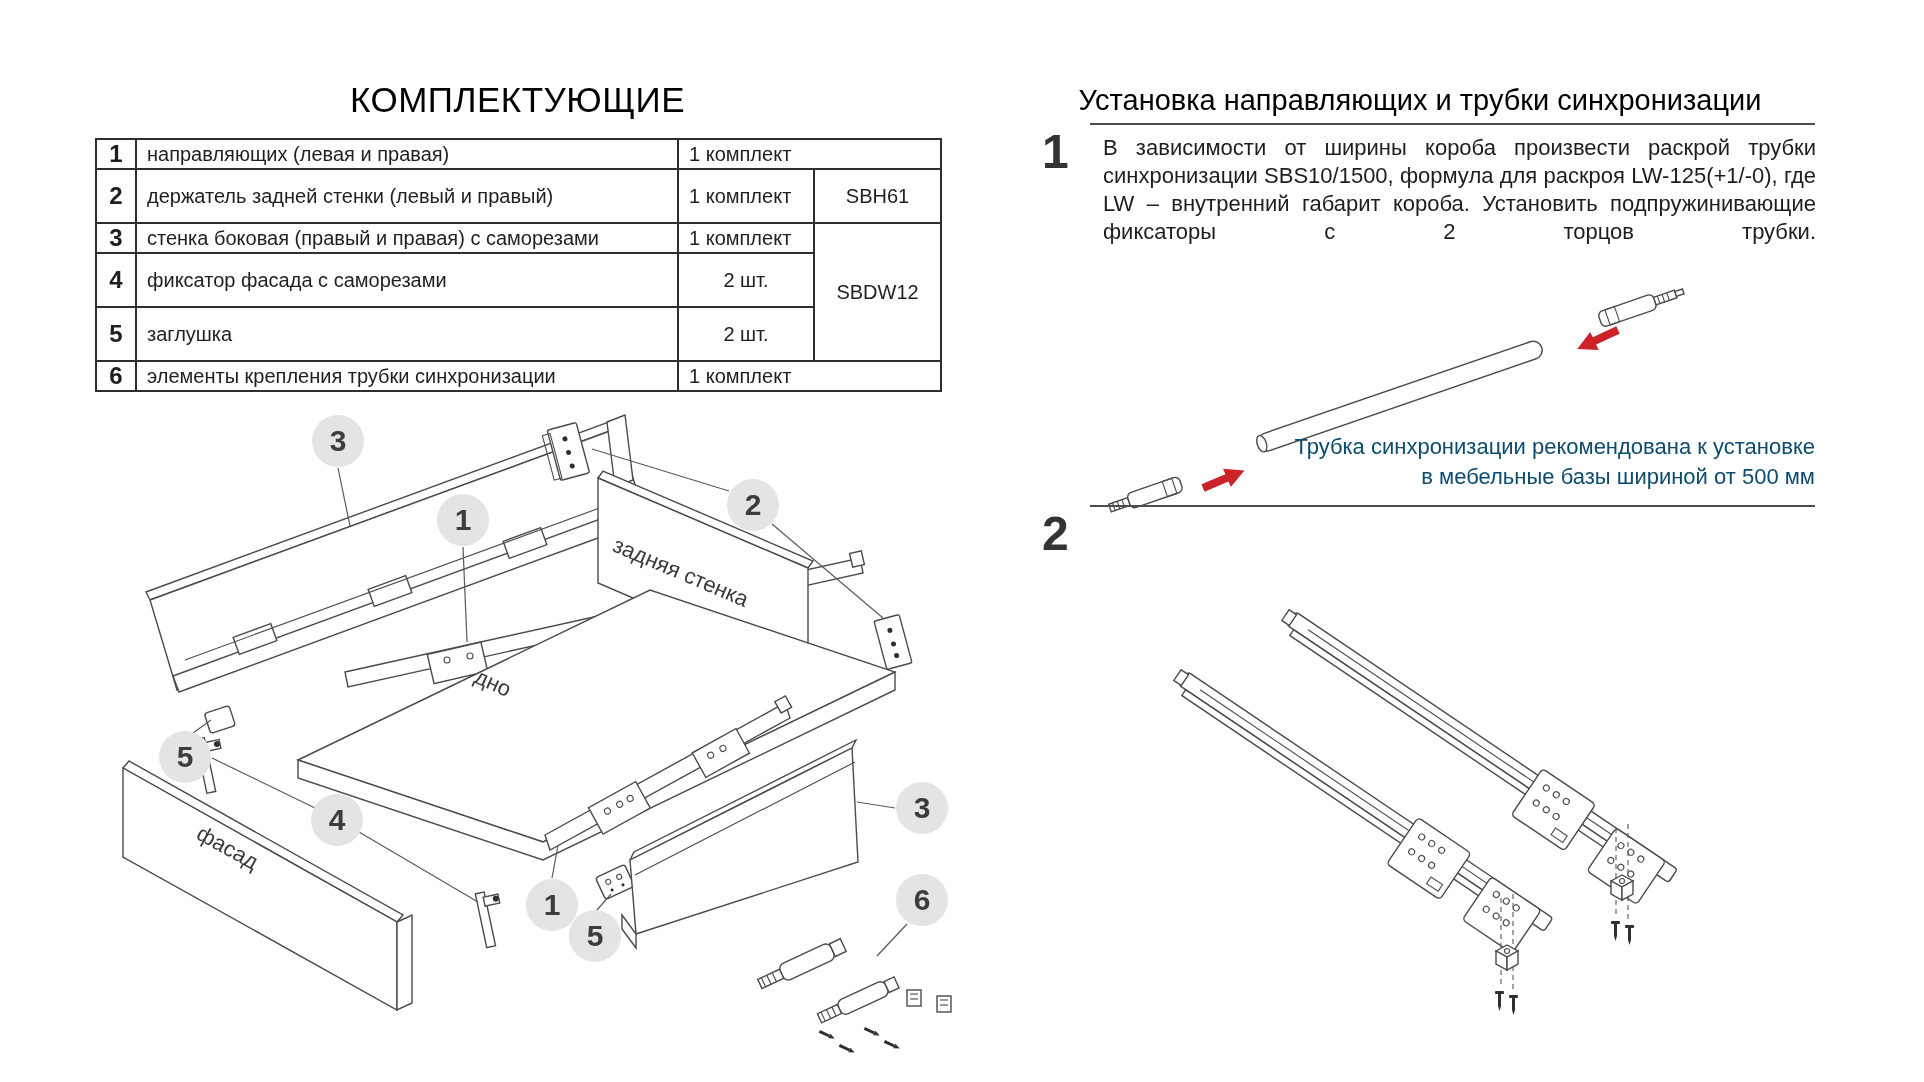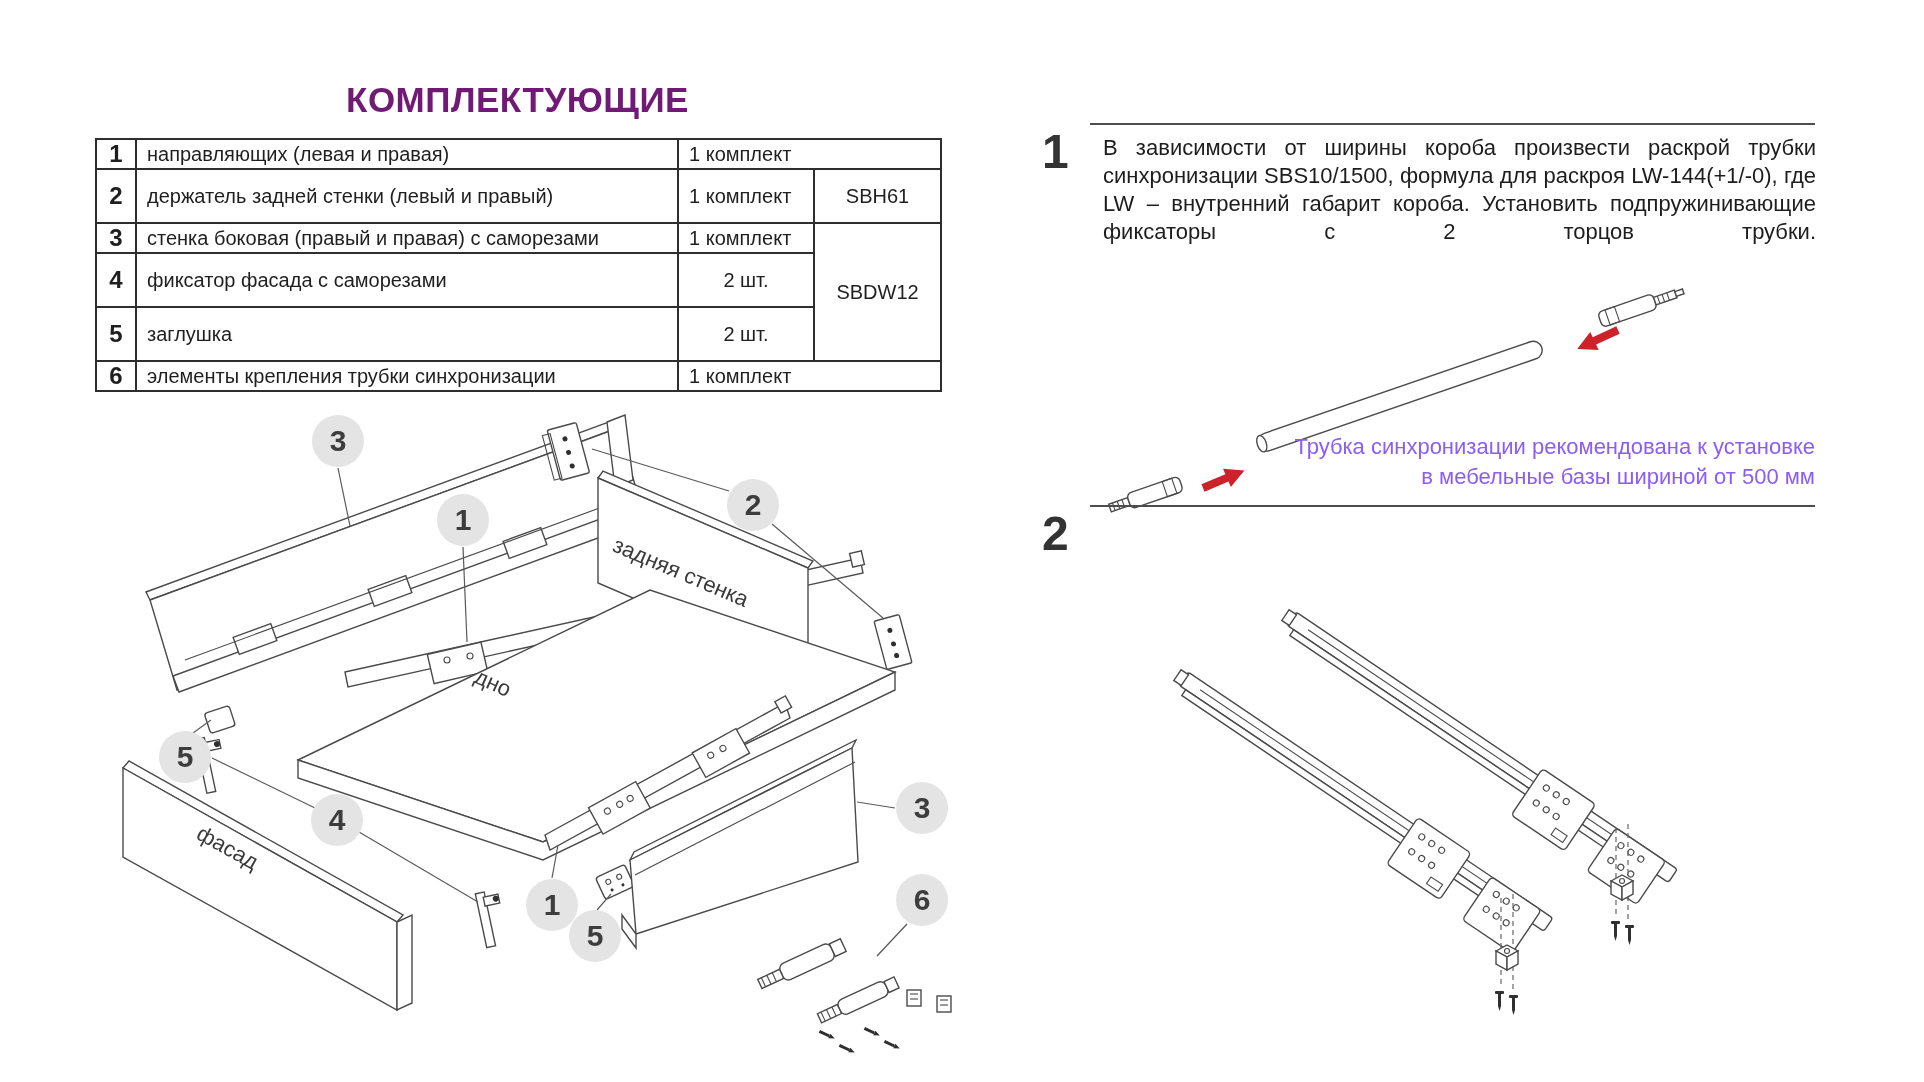--- a/index.html
+++ b/index.html
@@ -1,32 +1,32 @@
 <!DOCTYPE html>
 <html><head>
 <meta charset="utf-8">
 <style>
   html,body{margin:0;padding:0;background:#ffffff;}
   #page{position:relative;width:1924px;height:1082px;background:#ffffff;overflow:hidden;
         font-family:"Liberation Sans","DejaVu Sans",sans-serif;color:#222;}
   .abs{position:absolute;}
-  .title{font-weight:bold;text-align:center;color:#701a75;letter-spacing:.5px;}
+  .title{font-weight:normal;text-align:center;color:#000000;letter-spacing:.5px;}
   #left-title{left:95px;top:80px;width:845px;font-size:35px;}
   #right-title{left:1015px;top:84px;width:810px;font-size:29px;letter-spacing:0;}
   table.parts{border-collapse:collapse;table-layout:fixed;width:845px;}
   table.parts td{border:2px solid #2e2e2e;height:28px;font-size:20px;color:#1f1f1f;
                  padding:0 0 0 10px;overflow:hidden;white-space:nowrap;}
   table.parts td.num{font-weight:bold;font-size:24px;text-align:center;padding:0;}
   table.parts td.qty-l{}
   table.parts td.ctr{text-align:center;padding:12px;}
   .rule{height:2px;background:#4d4d4d;}
   .stepnum{font-size:48px;font-weight:bold;color:#333;line-height:1;}
   .steptext{font-size:22px;line-height:28px;color:#1d1d1d;text-align:justify;}
   .jlast{text-align-last:justify;}
-  .caption{font-size:22px;line-height:30px;color:#8b5cf6;text-align:right;}
+  .caption{font-size:22px;line-height:30px;color:#0c4a6e;text-align:right;}
   svg text{font-family:"Liberation Sans","DejaVu Sans",sans-serif;}
   .ln{stroke:#4a4a4a;stroke-width:1.4;fill:#ffffff;}
   .ln2{stroke:#4a4a4a;stroke-width:1.1;fill:none;}
   .leader{stroke:#5a5a5a;stroke-width:1.2;fill:none;}
   .callout-circle{fill:#e4e4e4;}
   .callout-num{font-size:30px;font-weight:bold;fill:#3d3d3d;text-anchor:middle;}
   .plabel{font-size:22px;fill:#3a3a3a;}
   .dash{stroke:#666;stroke-width:1.2;stroke-dasharray:5 4;fill:none;}
   .dark{fill:#2f2f2f;stroke:none;}
 </style>
@@ -270,25 +270,26 @@
     <g>
         <circle class="callout-circle" cx="827" cy="478" r="26"></circle>
         <text class="callout-num" x="827" y="488">3</text>
       </g>
     <g>
         <circle class="callout-circle" cx="827" cy="570" r="26"></circle>
         <text class="callout-num" x="827" y="580">6</text>
       </g>
   </svg>
 
+  <div class="abs title" id="right-title">Установка направляющих и трубки синхронизации</div>
 
   <div class="abs rule" style="left:1090px;top:123px;width:725px;"></div>
 
   <div class="abs stepnum" style="left:1042px;top:128px;">1</div>
-  <div class="abs steptext jlast" style="left:1103px;top:134px;width:713px;">В зависимости от ширины короба произвести раскрой трубки синхронизации SBS10/1500, формула для раскроя LW-144(+1/-0), где LW – внутренний габарит короба. Установить подпружинивающие фиксаторы с 2 торцов трубки.</div>
+  <div class="abs steptext jlast" style="left:1103px;top:134px;width:713px;">В зависимости от ширины короба произвести раскрой трубки синхронизации SBS10/1500, формула для раскроя LW-125(+1/-0), где LW – внутренний габарит короба. Установить подпружинивающие фиксаторы с 2 торцов трубки.</div>
 
   <svg class="abs" style="left:1040px;top:240px;" width="680" height="280" viewBox="0 0 680 280">
     <g transform="rotate(-19 218 205)">
       <rect class="ln" x="218" y="196" width="300" height="18" rx="9"></rect>
       <ellipse class="ln" cx="222" cy="205" rx="4.5" ry="8.5"></ellipse>
     </g>
     <g transform="translate(560,80) rotate(-19)">
       <rect class="ln" x="0" y="-8" width="58" height="16" rx="5"></rect>
       <rect class="ln2" x="8" y="-8" width="10" height="16"></rect>
       <rect class="ln" x="58" y="-4" width="22" height="8"></rect>

